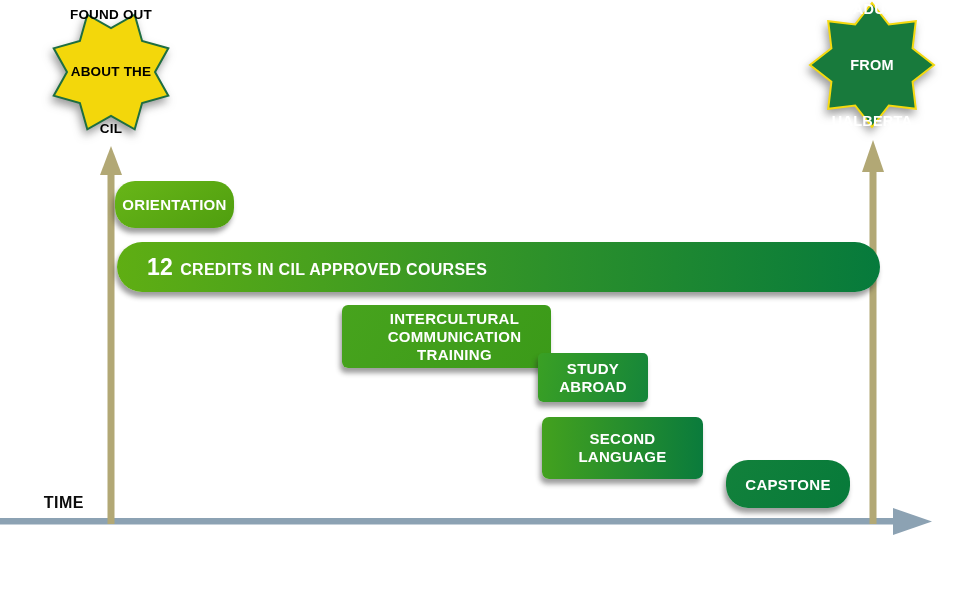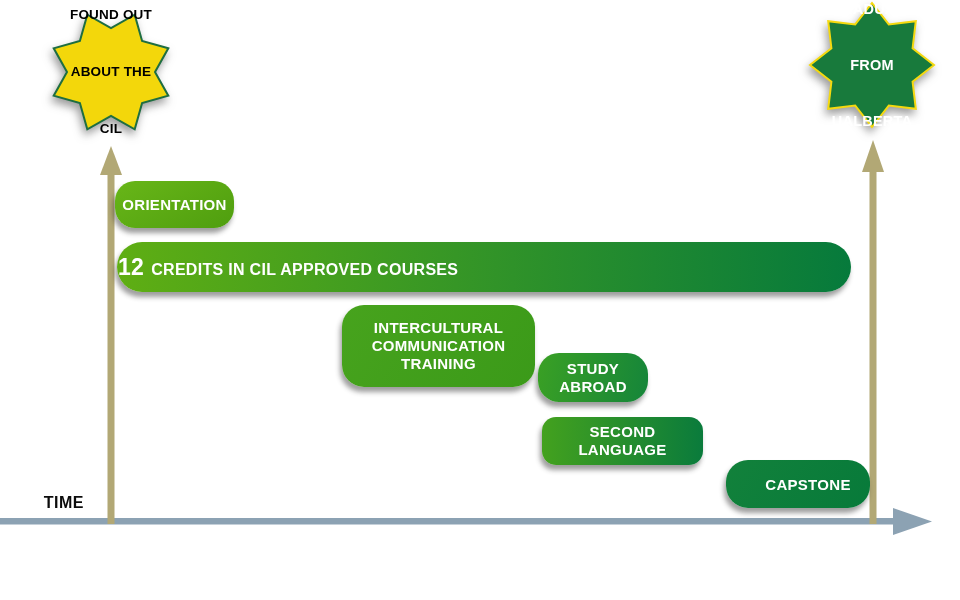--- a/index.html
+++ b/index.html
@@ -23,41 +23,41 @@
   }
   .pill span{display:block;}
   .pill-orientation{
     left:115px;top:181px;width:119px;height:47px;border-radius:20px;
     background:linear-gradient(150deg,#68b618,#4f9e0f);font-size:15px;
   }
   .pill-credits{
     left:117px;top:242px;width:748px;height:50px;border-radius:25px;
     background:linear-gradient(90deg,#5fae13,#067a3c);
     flex-direction:row;justify-content:flex-start;align-items:baseline;
-    display:block;line-height:50px;text-align:left;padding-left:1px;
+    display:block;line-height:50px;text-align:left;padding-left:30px;
     width:733px; 
     white-space:nowrap;
   }
   .pill-credits .num{display:inline;font-size:23px;margin-right:7px;}
   .pill-credits .rest{display:inline;font-size:16px;}
   .pill-intercultural{
-    left:342px;top:305px;width:193px;height:82px;border-radius:22px;
-    background:linear-gradient(120deg,#47a31d,#3b9a19);font-size:15px;line-height:18px;
+    left:342px;top:305px;width:193px;height:63px;border-radius:6px;
+    background:linear-gradient(120deg,#47a31d,#3b9a19);font-size:15px;line-height:18px;padding-left:16px;
   }
   .pill-study{
-    left:538px;top:353px;width:110px;height:49px;border-radius:21px;
+    left:538px;top:353px;width:110px;height:49px;border-radius:5px;
     background:linear-gradient(100deg,#3aa024,#15853a);font-size:15px;line-height:18px;
   }
   .pill-second{
-    left:542px;top:417px;width:161px;height:48px;border-radius:14px;
+    left:542px;top:417px;width:161px;height:62px;border-radius:7px;
     background:linear-gradient(90deg,#43a11e,#0a7b3c);font-size:15px;line-height:18px;
   }
   .pill-capstone{
     left:726px;top:460px;width:124px;height:48px;border-radius:22px;
-    background:linear-gradient(120deg,#12813b,#077a3a);font-size:15px;padding-left:20px;
+    background:linear-gradient(120deg,#12813b,#077a3a);font-size:15px;
   }
   
   .star{position:absolute;width:130px;height:130px;z-index:3;}
   .star svg{position:absolute;left:0;top:0;filter:drop-shadow(-2px 5px 4px rgba(60,60,60,.5));}
   .star-text{
     position:absolute;left:0;top:0;width:130px;height:130px;
     display:flex;flex-direction:column;justify-content:space-between;align-items:center;
     font-weight:bold;text-align:center;
   }
   .star-text span{display:block;}

